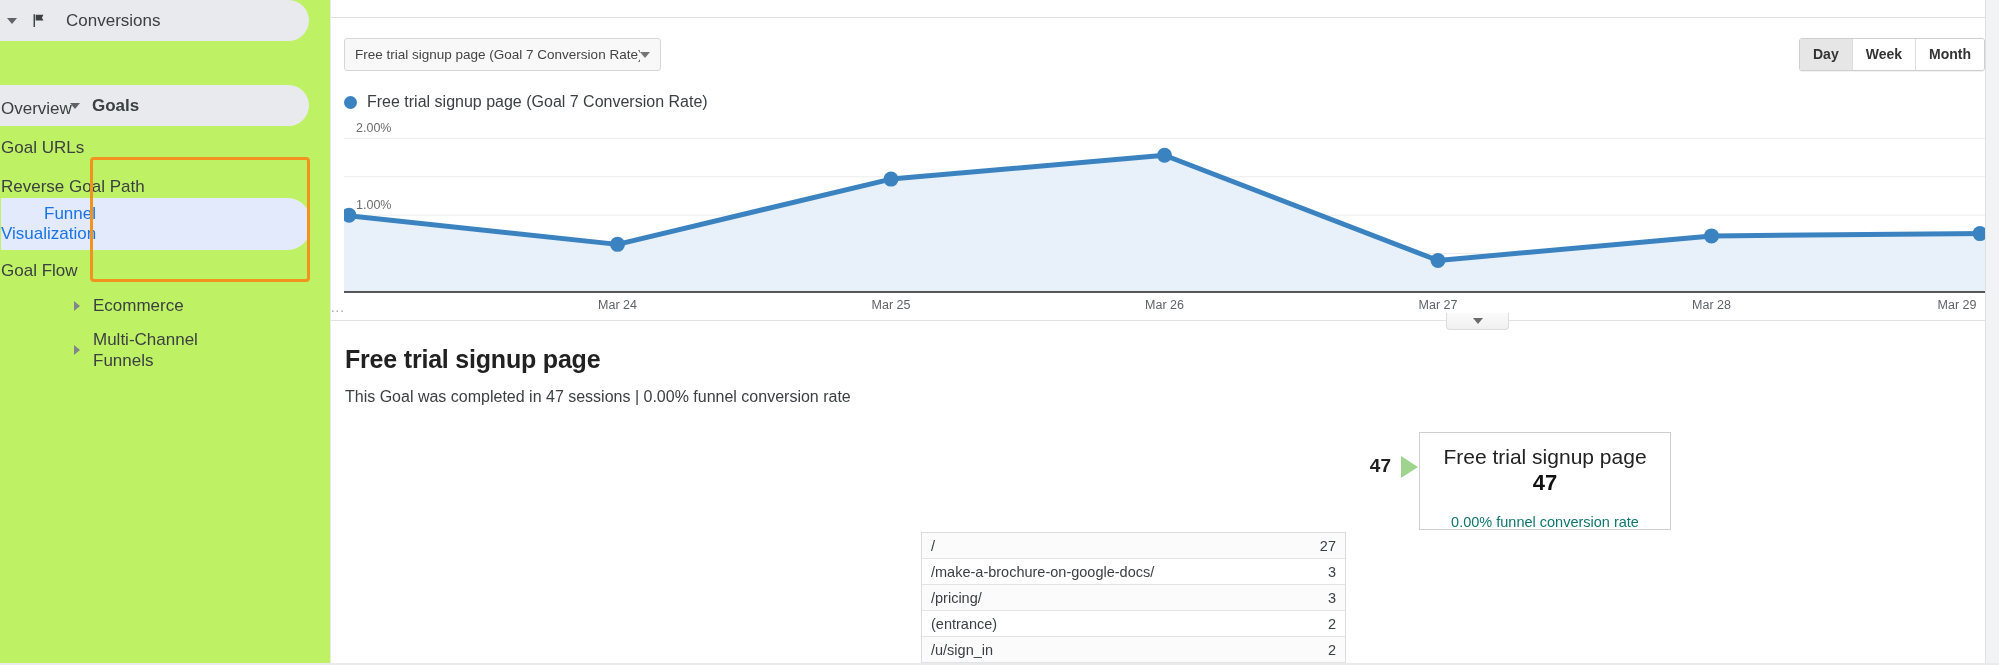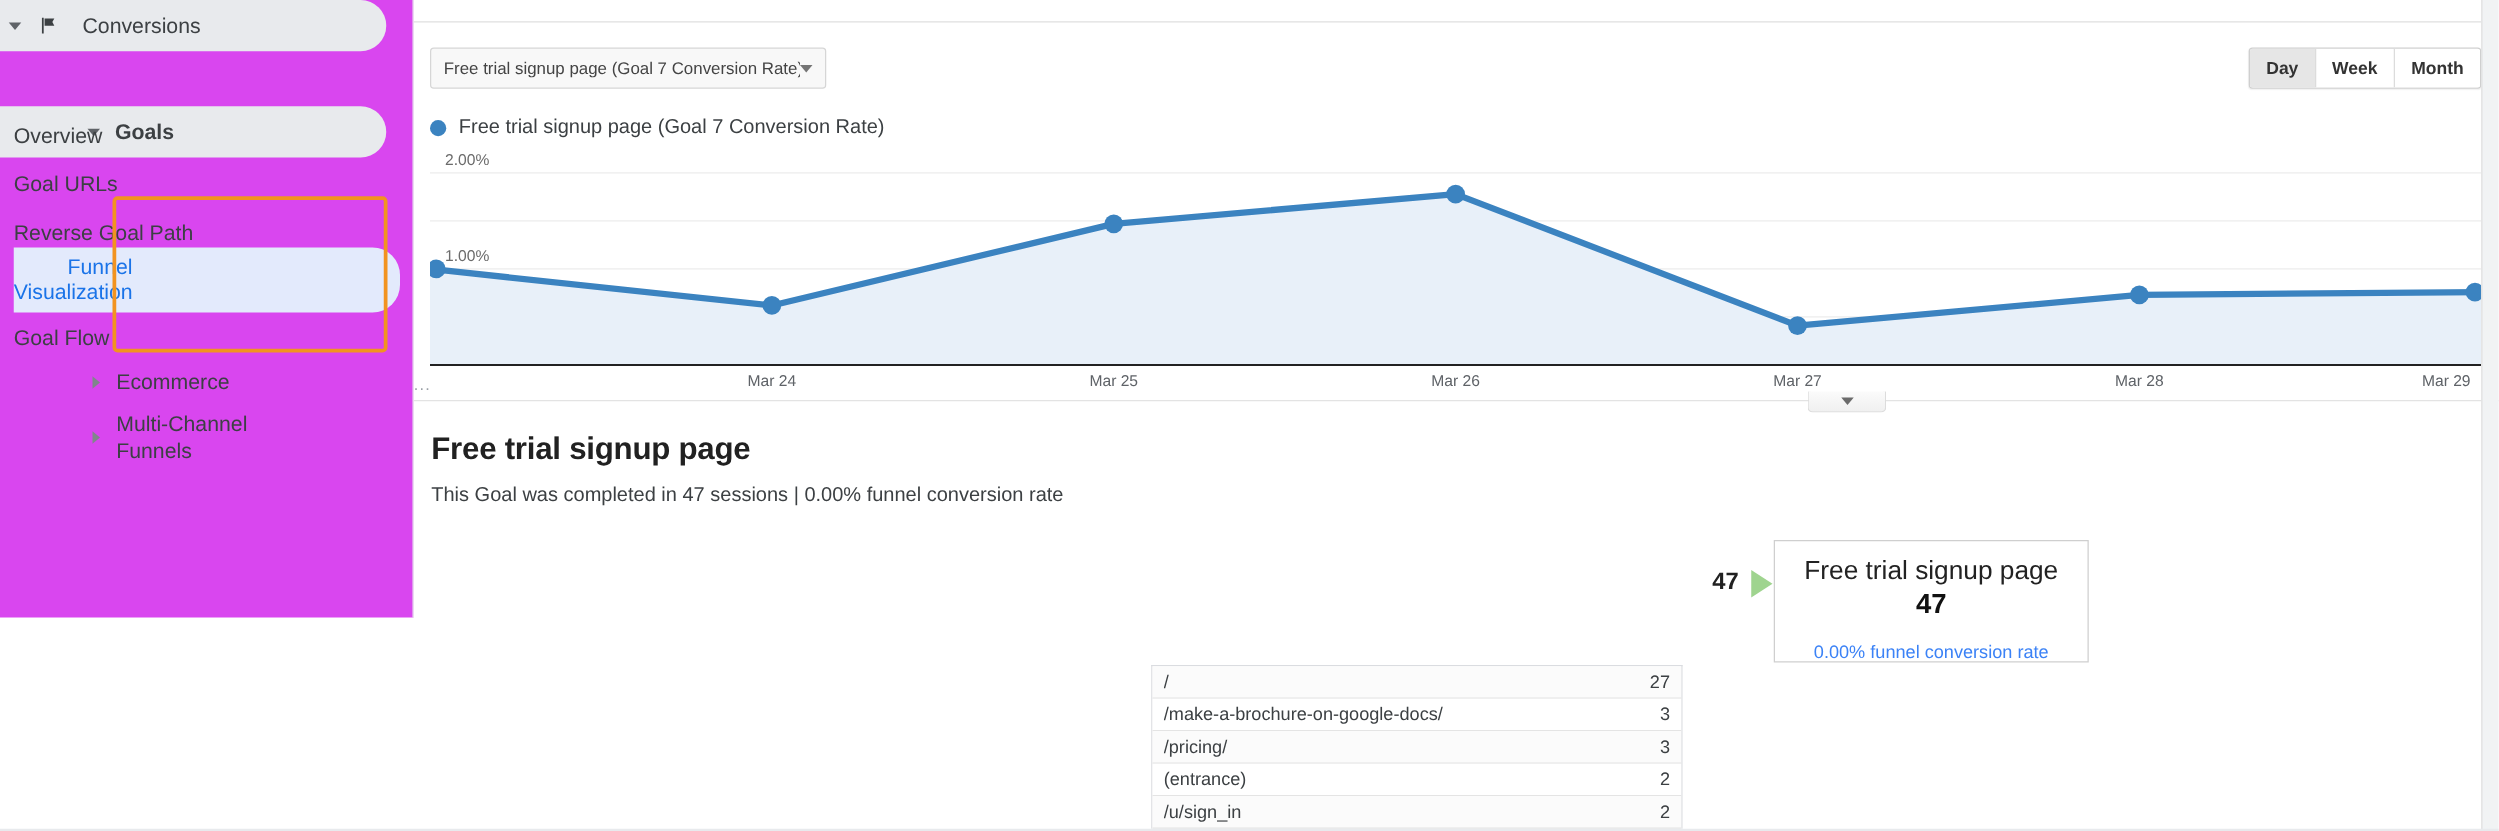--- a/index.html
+++ b/index.html
@@ -9,22 +9,22 @@
     overflow: hidden;
     background: #ffffff;
     font-family: "Liberation Sans", sans-serif;
     -webkit-font-smoothing: antialiased;
   }
   #app { position: relative; width: 1999px; height: 665px; background: #fff; }
 
   
   #sidebar {
     position: absolute; left: 0; top: 0;
-    width: 331px; height: 494px;
-    background: #d946ef;
+    width: 331px; height: 665px;
+    background: #bef264;
     border-right: 1px solid #e8eaed;
   }
   .nav-row {
     position: relative;
     display: flex; align-items: center;
     height: 41px;
     font-size: 17px;
     color: #3c4043;
     cursor: pointer;
     white-space: nowrap;
@@ -55,21 +55,21 @@
   #row-conversions { top: 0px; height: 41px; padding-left: 0; }
   #row-conversions .c1 { width: 24px; display:flex; justify-content:center; }
   #row-conversions .c2 { width: 28px; display:flex; justify-content:center; }
   #row-conversions .lbl { margin-left: 14px; font-size: 17px; color:#3c4043; }
 
   #row-goals { top: 44px; height: 41px; font-weight: bold; }
   #row-goals .c1 { width: 80px; display:flex; justify-content:flex-end; }
   #row-goals .lbl { margin-left: 12px; font-size: 17px; }
 
   .subitem {
-    position: absolute; left: 11px;
+    position: absolute; left: 1px;
     width: 309px; height: 41px;
     display: flex; align-items: center;
     font-size: 17px; color: #3c4043;
     cursor: pointer;
   }
   .subitem.active {
     background: #e3eafc;
     color: #1a73e8;
     border-top-right-radius: 22px;
     border-bottom-right-radius: 22px;
@@ -242,21 +242,21 @@
     margin-top: 12px;
     font-size: 21px; color: #222;
     font-family: "Liberation Sans", sans-serif;
   }
   #goal-box .gb-num {
     margin-top: 1px;
     font-size: 22px; font-weight: bold; color: #111;
   }
   #goal-box .gb-rate {
     margin-top: 18px;
-    font-size: 14.5px; color: #3b82f6;
+    font-size: 14.5px; color: #0f766e;
   }
 
   
   #entry-table {
     position: absolute; left: 590px; top: 532px;
     width: 425px;
     border: 1px solid #dadce0;
     border-bottom: none;
     background: #fff;
   }

